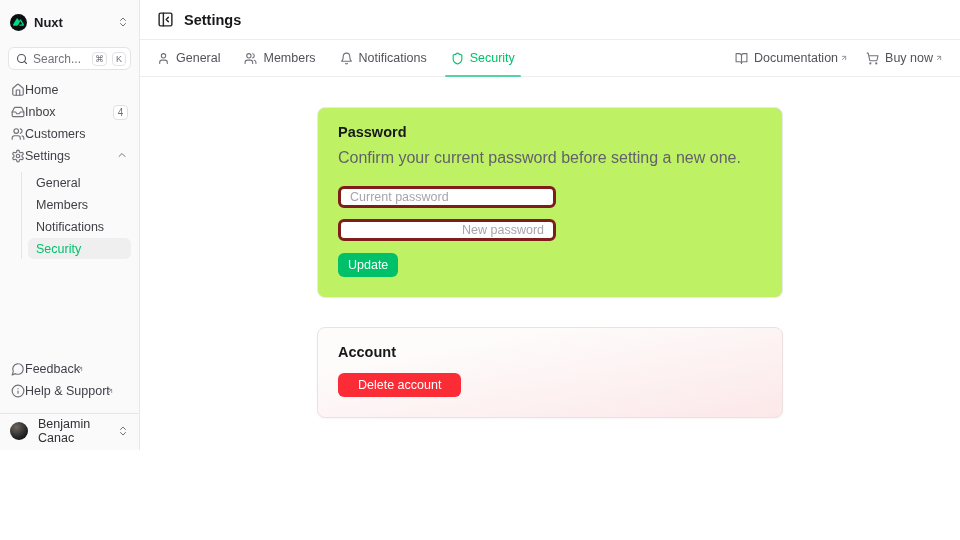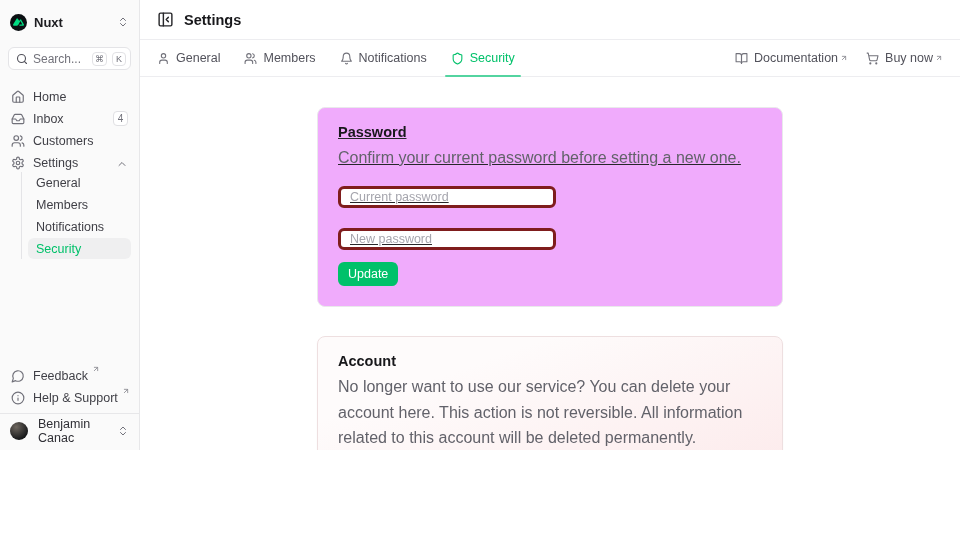--- a/index.html
+++ b/index.html
@@ -18,21 +18,21 @@
   .ws-logo { width:17px; height:17px; border-radius:50%; background:#0b0f12;
              display:flex; align-items:center; justify-content:center; }
   .ws-name { font-weight:700; font-size:13px; color:#1d1d21; flex:1; }
   .icon-gray { color:#71717a; }
   .search-box { margin-top:13px; height:23px; background:#fff; border:1px solid #e4e4e7; border-radius:6px;
                 display:flex; align-items:center; gap:5px; padding:0 4px 0 7px; cursor:text; }
   .search-label { flex:1; font-size:12px; color:#71717a; }
   .kbd { border:1px solid #e2e2e5; border-radius:4px; background:#fff; font-size:9px; color:#71717a;
          min-width:14px; height:14px; display:flex; align-items:center; justify-content:center; padding:0 2px; }
   .menu { margin-top:13px; display:flex; flex-direction:column; gap:1px; }
-  .menu-item { display:flex; align-items:flex-end; gap:8px; height:21px; padding:0 3px; border-radius:6px;
+  .menu-item { display:flex; align-items:flex-start; height:21px; padding:0 3px; border-radius:6px;
                color:#3f3f46; cursor:pointer; }
   .mi-icon { color:#71717a; display:flex; }
   .mi-label { flex:1; font-size:12.5px; }
   .badge { border:1px solid #e0e0e3; border-radius:4px; background:#fff; font-size:10px; color:#71717a;
            min-width:15px; height:15px; display:flex; align-items:center; justify-content:center; }
   .submenu { margin-left:13px; border-left:1px solid #e4e4e7; display:flex; flex-direction:column;
              gap:1px; margin-top:1px; padding-left:6px; }
   .sub-item { height:21px; display:flex; align-items:center; padding:0 8px; border-radius:6px;
               font-size:12.5px; color:#3f3f46; cursor:pointer; }
   .sub-item.active { background:#efeff0; color:#00C16A; }
@@ -57,29 +57,29 @@
   .tab.active { color:#00C16A; }
   .tab.active .tab-icon { color:#00C16A; }
   .tab.active::after { content:""; position:absolute; left:-6px; right:-6px; bottom:-1px; height:2px;
                        background:#53d4a0; border-radius:2px; }
   .tabs-right { margin-left:auto; display:flex; align-items:center; gap:18px; }
   .tlink { display:flex; align-items:center; gap:6px; color:#52525b; font-size:12.5px; cursor:pointer; }
 
   .content { flex:1; overflow:auto; padding:30px 0 20px; display:flex; flex-direction:column;
              align-items:center; gap:29px; }
   .card { width:466px; border-radius:8px; padding:16px 20px 20px; }
-  .card-pw { background:#f0abfc; border:1px solid #e9e9eb;text-decoration:underline; }
+  .card-pw { background:#bef264; border:1px solid #e9e9eb; }
   .card-acc { border:1px solid #eedfe0; background:linear-gradient(to top left, #fce8e9 0%, #fefbfb 75%);
               box-shadow:0 1px 2px rgba(0,0,0,.04); }
   .card-title { font-size:14.5px; font-weight:700; color:#18181b; }
   .card-desc { margin-top:5px; font-size:16px; color:#62626a; line-height:1.58; }
   .pw-input { display:block; width:218px; height:22px; border:3px solid #7f1d1d; border-radius:6px;
               background:#fff; padding:0 9px; font-size:12.5px; color:#27272a; font-family:inherit; outline:none; }
   .pw-input::placeholder { color:#a5a5ad; }
-  .mt16 { margin-top:16px; } .mt12 { margin-top:20px; }
+  .mt16 { margin-top:16px; } .mt12 { margin-top:11px;text-align:right; }
   .btn { display:inline-block; border:none; border-radius:6px; font-size:12.5px; font-weight:500; color:#fff;
          padding:5px 10px; font-family:inherit; cursor:pointer; }
   .btn-update { margin-top:12px; background:#00C16A; }
   .btn-delete { margin-top:13px; background:#fb2c36; padding:5px 20px; }
 </style>
 </head>
 <body>
 
 <div class="app">
 
@@ -314,19 +314,18 @@
       <section class="card card-pw">
         <div class="card-title">Password</div>
         <div class="card-desc">Confirm your current password before setting a new one.</div>
         <input type="text" class="pw-input mt16" placeholder="Current password" style="">
         <input type="text" class="pw-input mt12" placeholder="New password" style="">
         <button class="btn btn-update">Update</button>
       </section>
 
       <section class="card card-acc">
         <div class="card-title">Account</div>
-        <div class="card-desc">No longer want to use our service? You can delete your account here. This action is not reversible. All information related to this account will be deleted permanently.</div>
         <button class="btn btn-delete">Delete account</button>
       </section>
 
     </div>
   </main>
 </div>
 
 </body></html>

